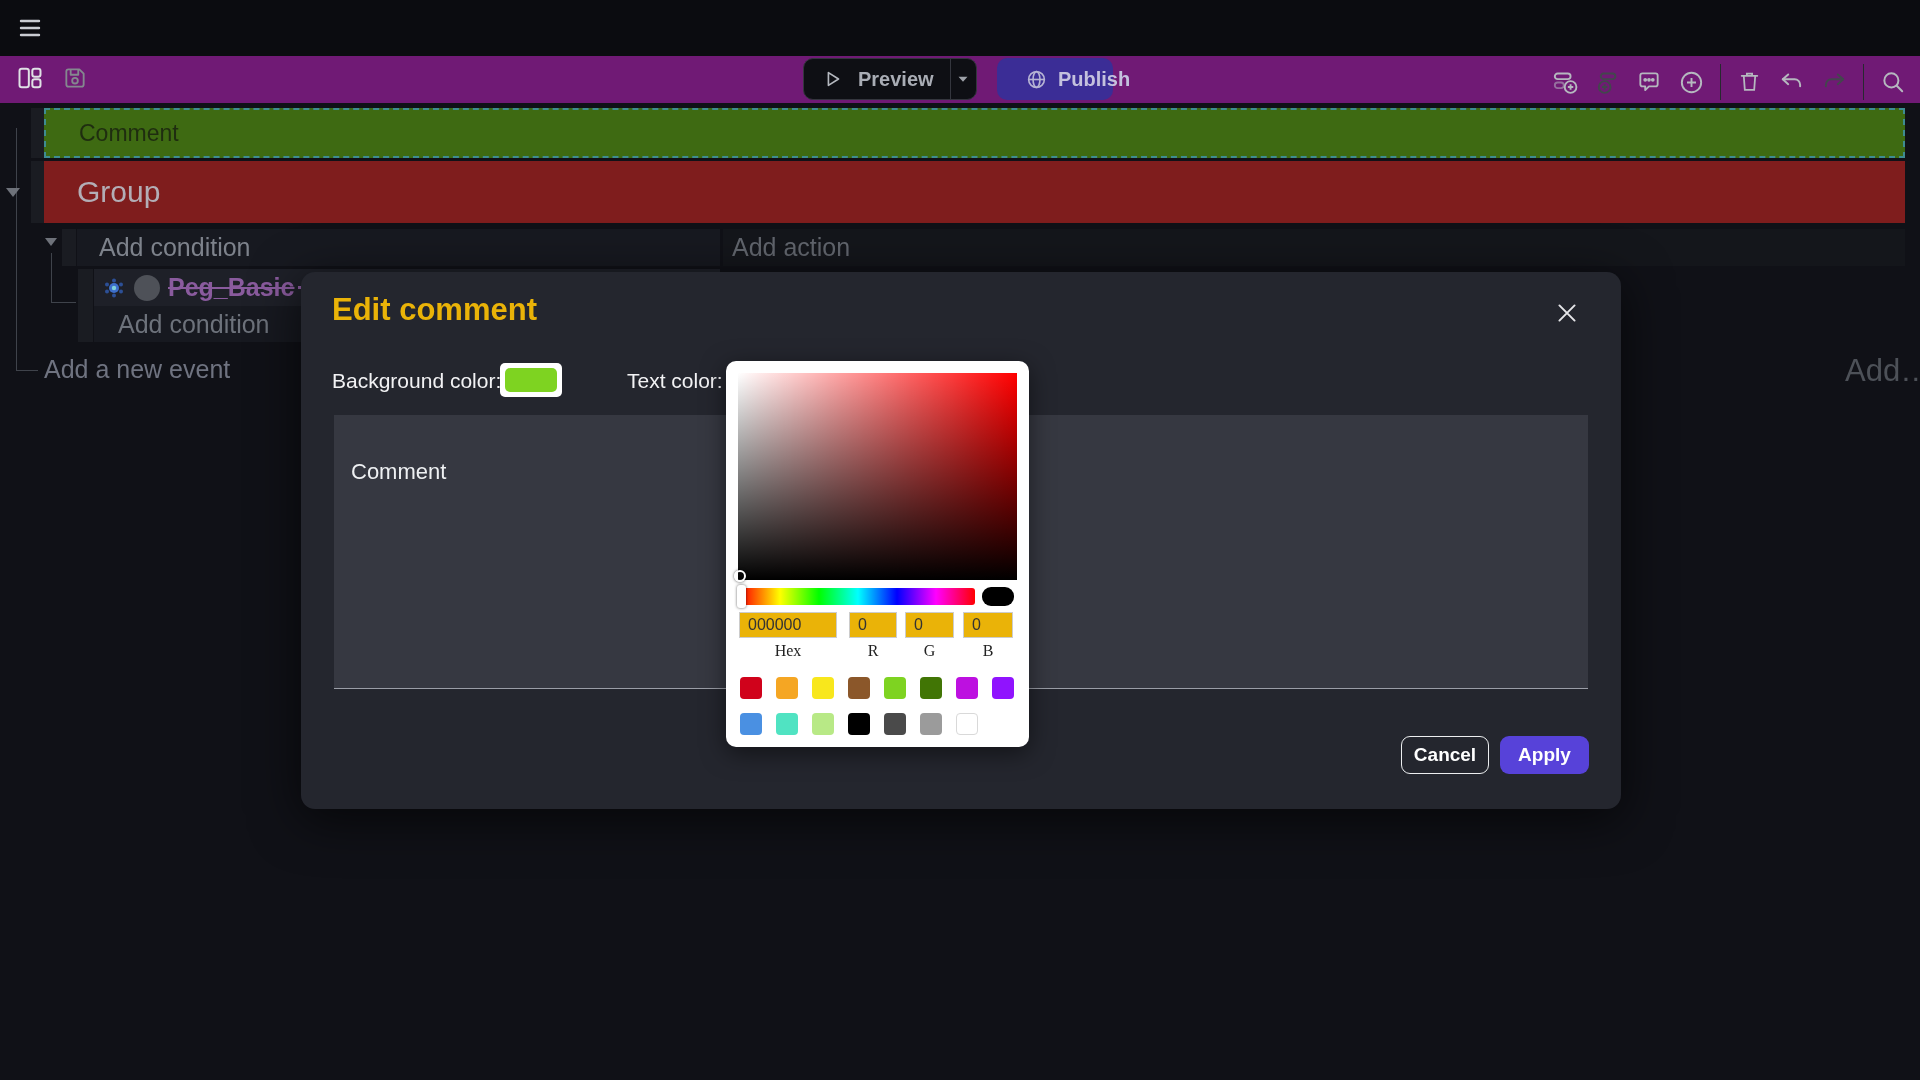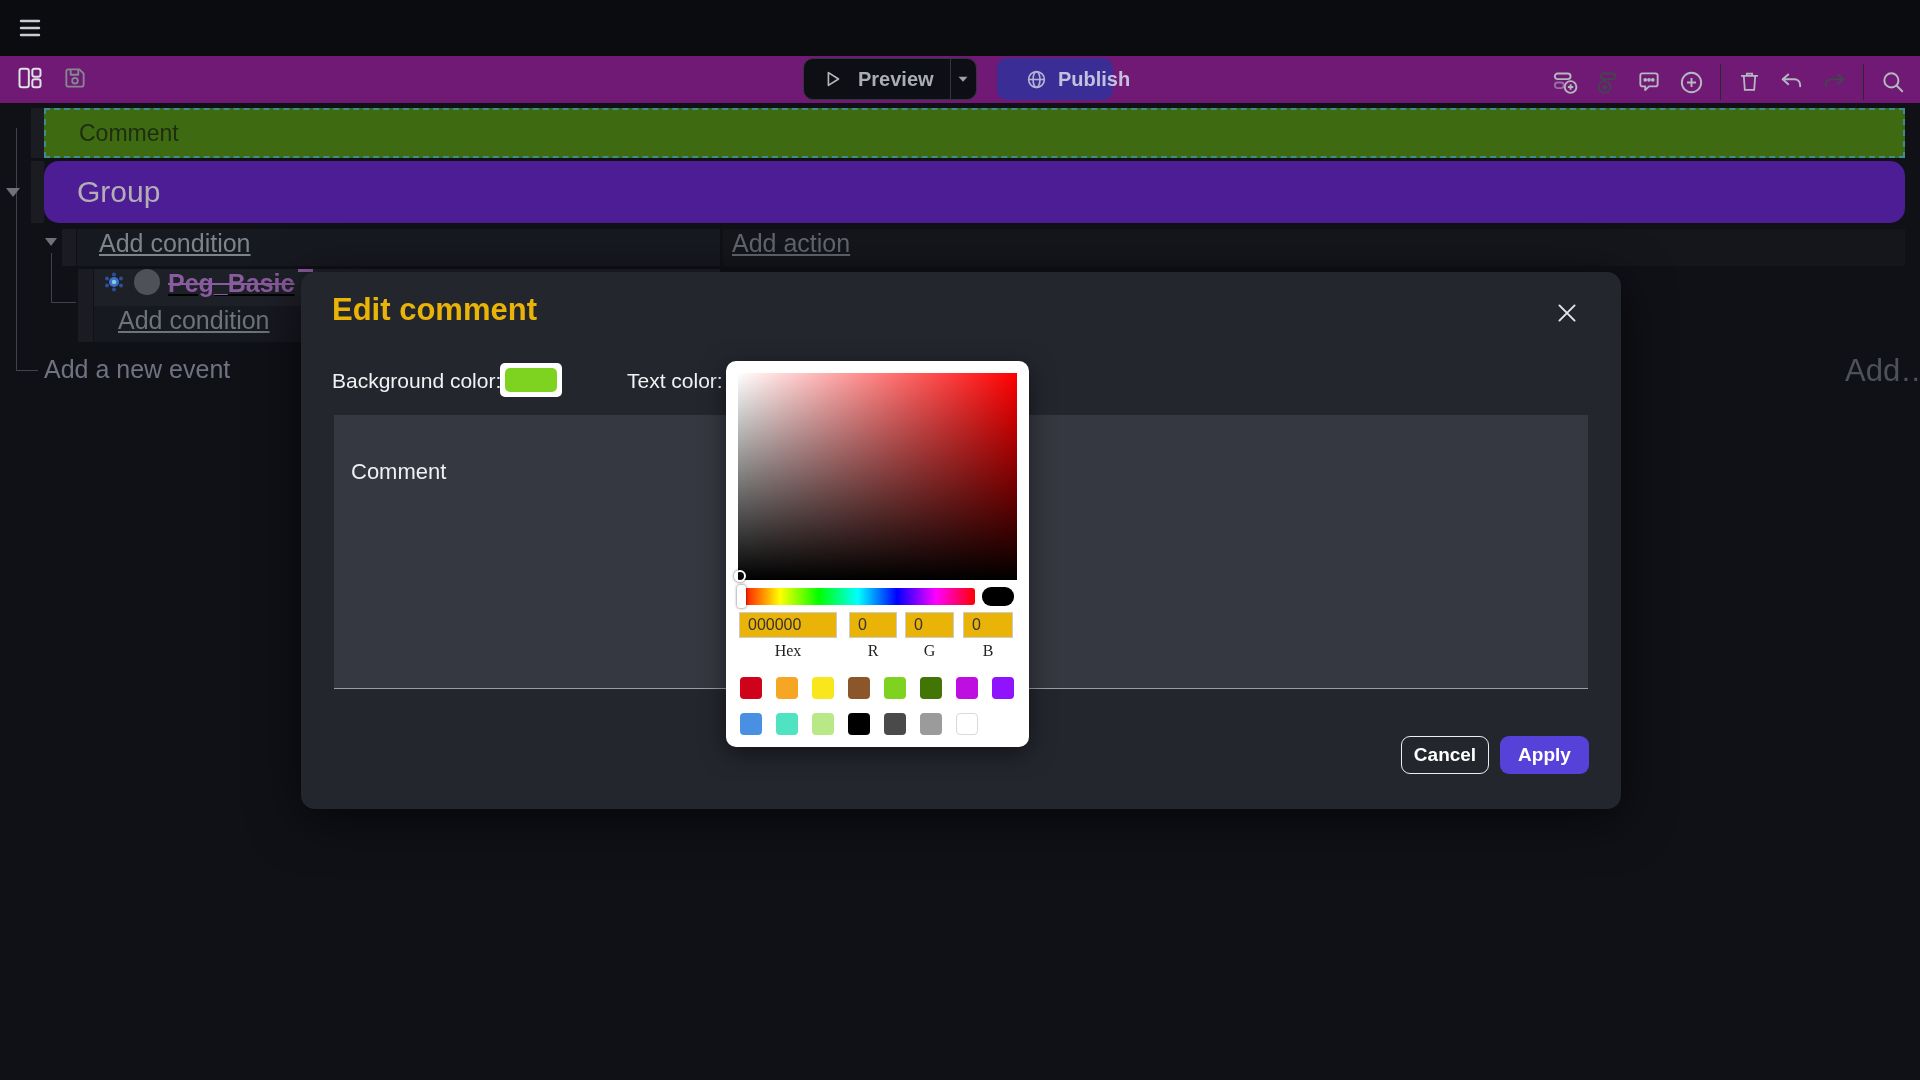--- a/index.html
+++ b/index.html
@@ -51,21 +51,21 @@
   .comment-bar {
     left:44px; top:5px; width:1861px; height:50px;
     display:flex; align-items:center; padding-left:33px;
     font-size:23px; border:2px dashed rgba(62,146,168,0.85); cursor:pointer;
   }
   .group-bar {
     left:44px; top:58px; width:1861px; height:62px;
     display:flex; align-items:center; padding-left:33px;
     font-size:30px; cursor:pointer;
   }
-  .cell { display:flex; align-items:flex-start; font-size:25px;text-decoration:underline; }
+  .cell { display:flex; align-items:center; font-size:25px; }
   .row1-cond { left:77px; top:126px; width:643px; height:37px; background:#171920; color:#7d828b; padding-left:22px; cursor:pointer; }
   .row1-act  { left:723px; top:126px; width:1182px; height:37px; background:#14161b; color:#62666e; padding-left:9px; cursor:pointer; }
   .row2-obj  { left:94px; top:166px; width:626px; height:37px; background:#1e2028; gap:8px; padding-left:8px; cursor:pointer; }
   .row2-cond { left:94px; top:203px; width:626px; height:36px; background:#171920; color:#6d727b; padding-left:24px; cursor:pointer; }
   .obj-name { font-weight:bold; color:#8a5b9e; text-decoration:line-through; font-size:25px; }
   .strike-tail { width:15px; height:3px; background:#8a5b9e; margin-left:-4px; }
   .obj-circle { width:26px; height:26px; border-radius:50%; background:#4e5158; }
   .add-new { left:44px; top:250px; height:32px; display:flex; align-items:center; font-size:25px; color:#6f7380; cursor:pointer; }
   .add-trunc { left:1845px; top:253px; height:30px; display:flex; align-items:center; font-size:31px; color:#4d5158; cursor:pointer; }
   .tline { background:#3f434b; }
@@ -265,21 +265,21 @@
 
     <div class="strip abs" style="left:31px; top:5px; width:13px; height:50px;"></div>
     <div class="strip abs" style="left:31px; top:58px; width:13px; height:62px;"></div>
     <div class="strip abs" style="left:62px; top:126px; width:14px; height:37px;"></div>
     <div class="strip abs" style="left:78px; top:166px; width:15px; height:73px;"></div>
 
     <div class="comment-bar abs" style="background: rgb(62, 106, 18);">
       <span style="color: rgb(31, 45, 16);">Comment</span>
     </div>
 
-    <div class="group-bar abs" style="background: #4c1d95; border-radius: 15px;">
+    <div class="group-bar abs" style="background: #7f1d1d;">
       <span style="color: rgb(179, 174, 182);">Group</span>
     </div>
 
     <div class="cell row1-cond abs">
       <span>Add condition</span>
     </div>
     <div class="cell row1-act abs">
       <span>Add action</span>
     </div>
 

